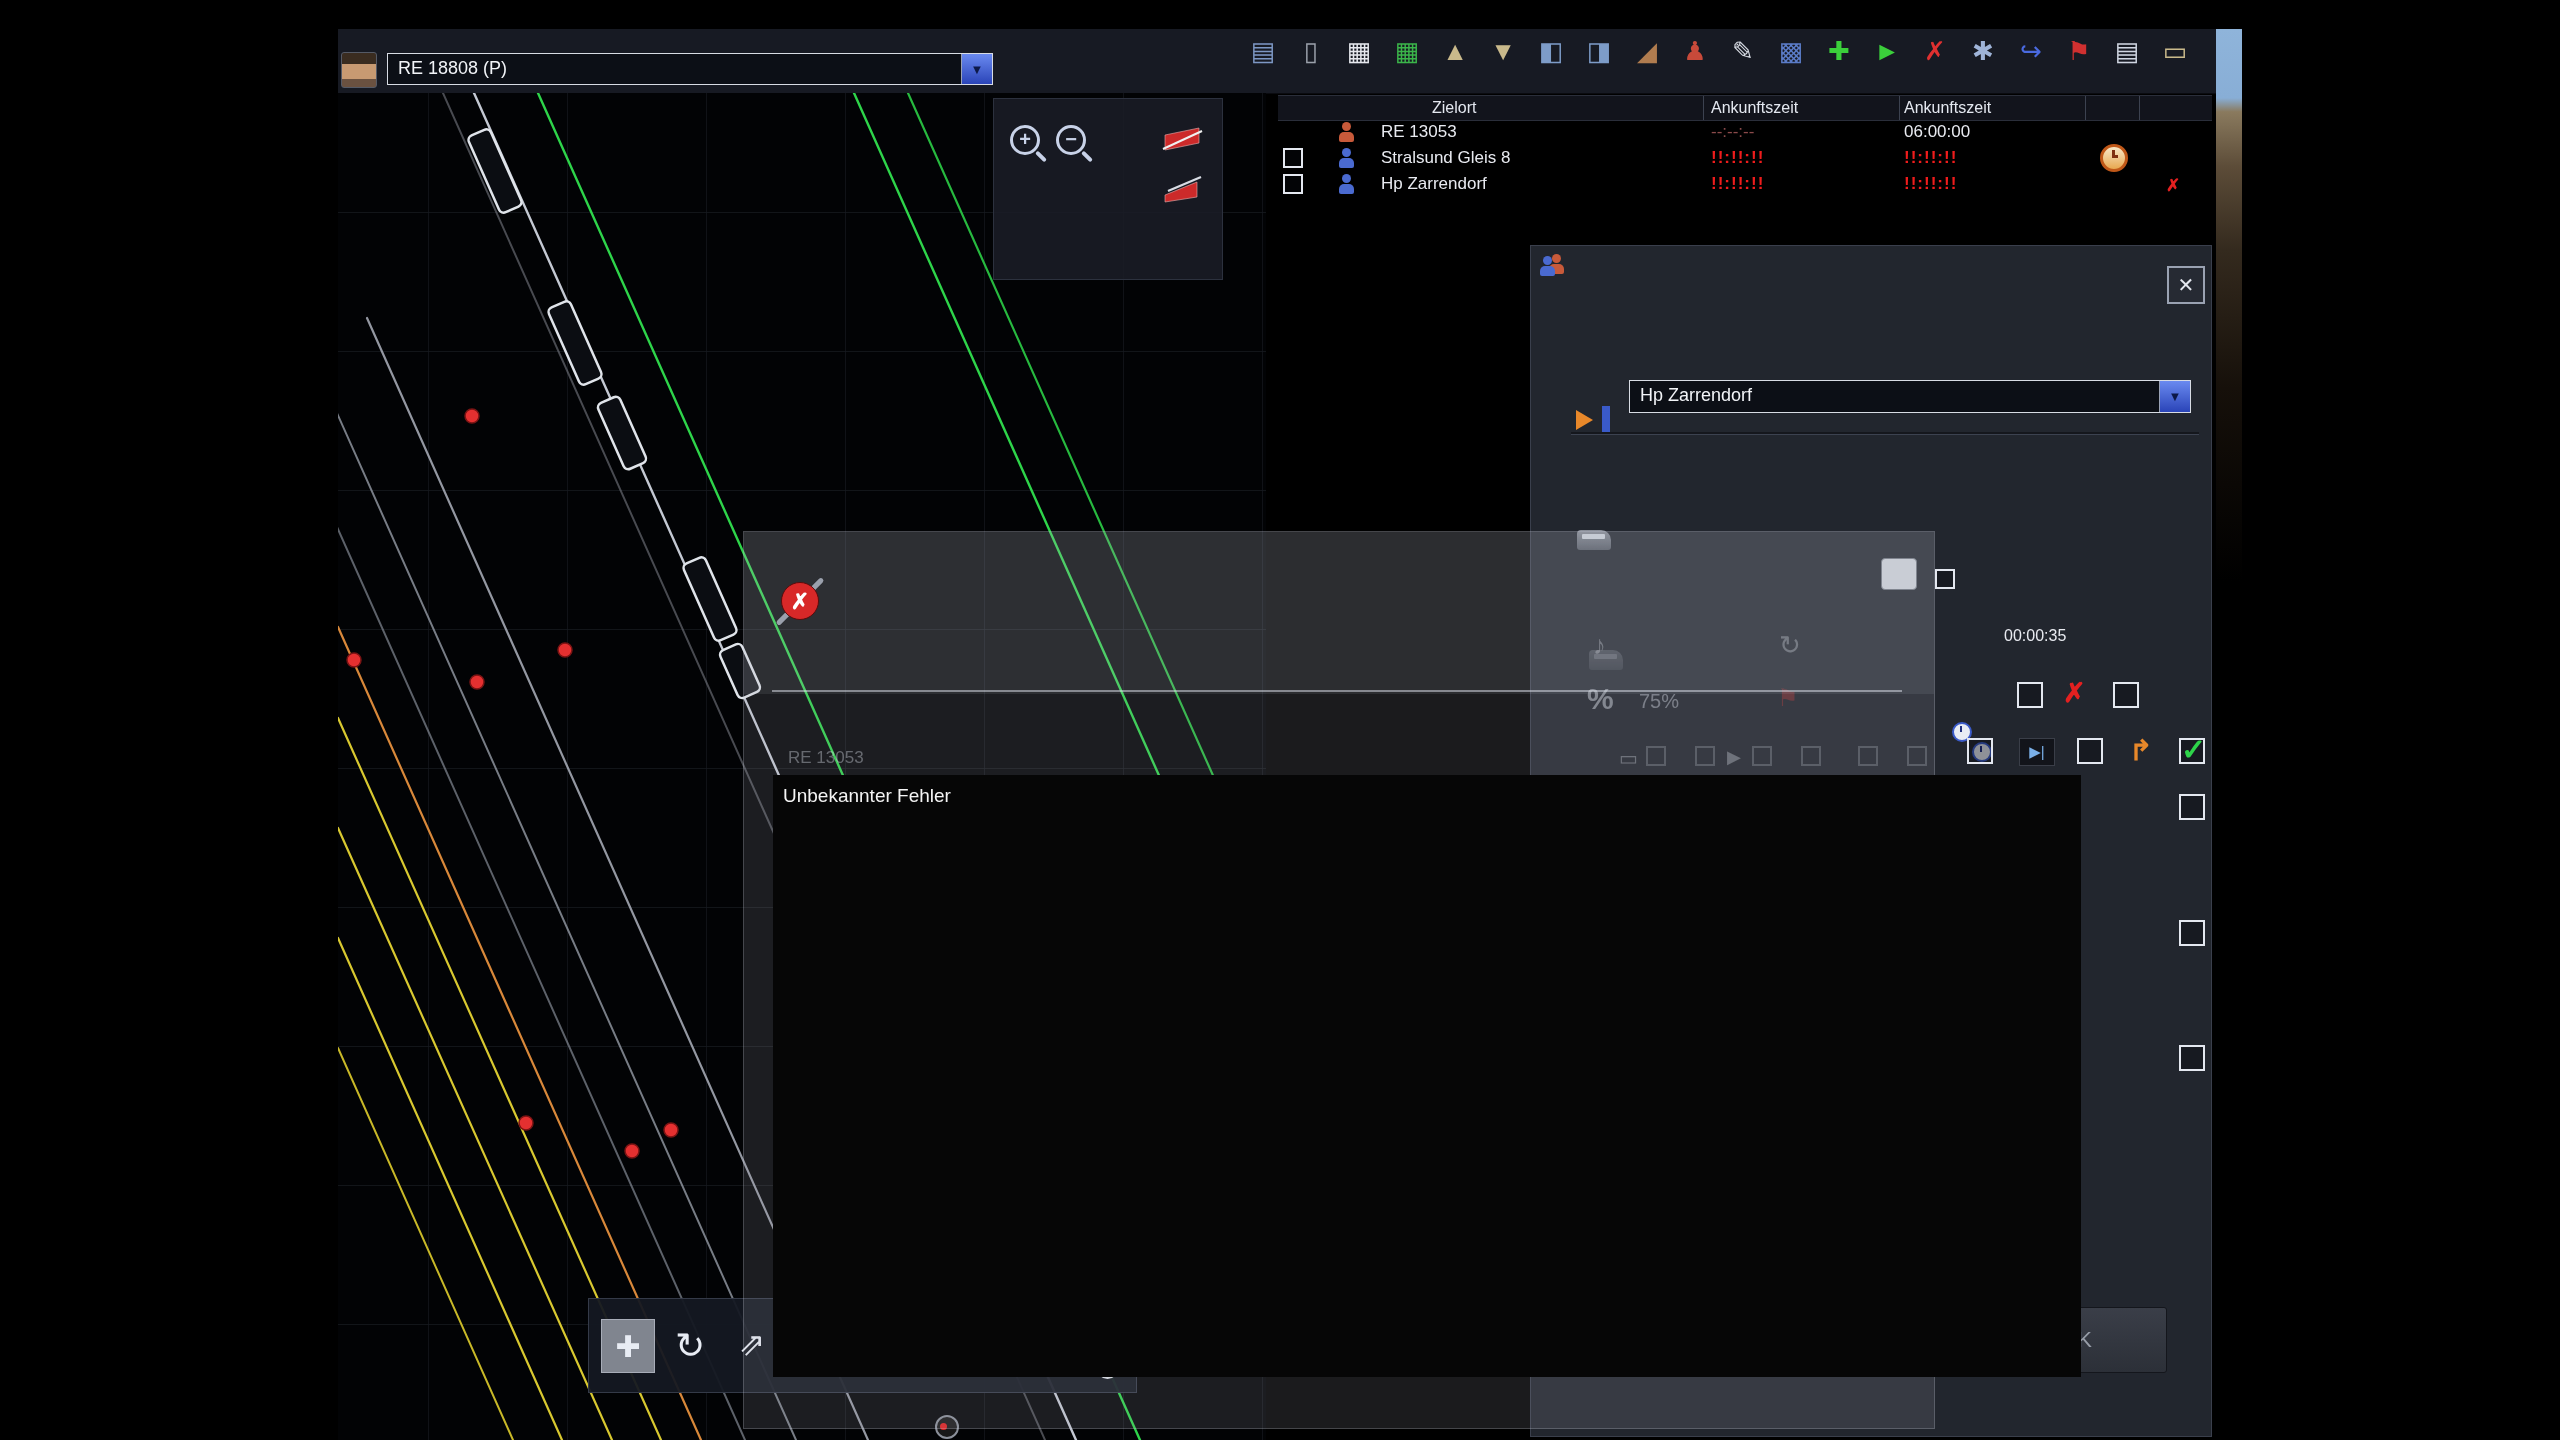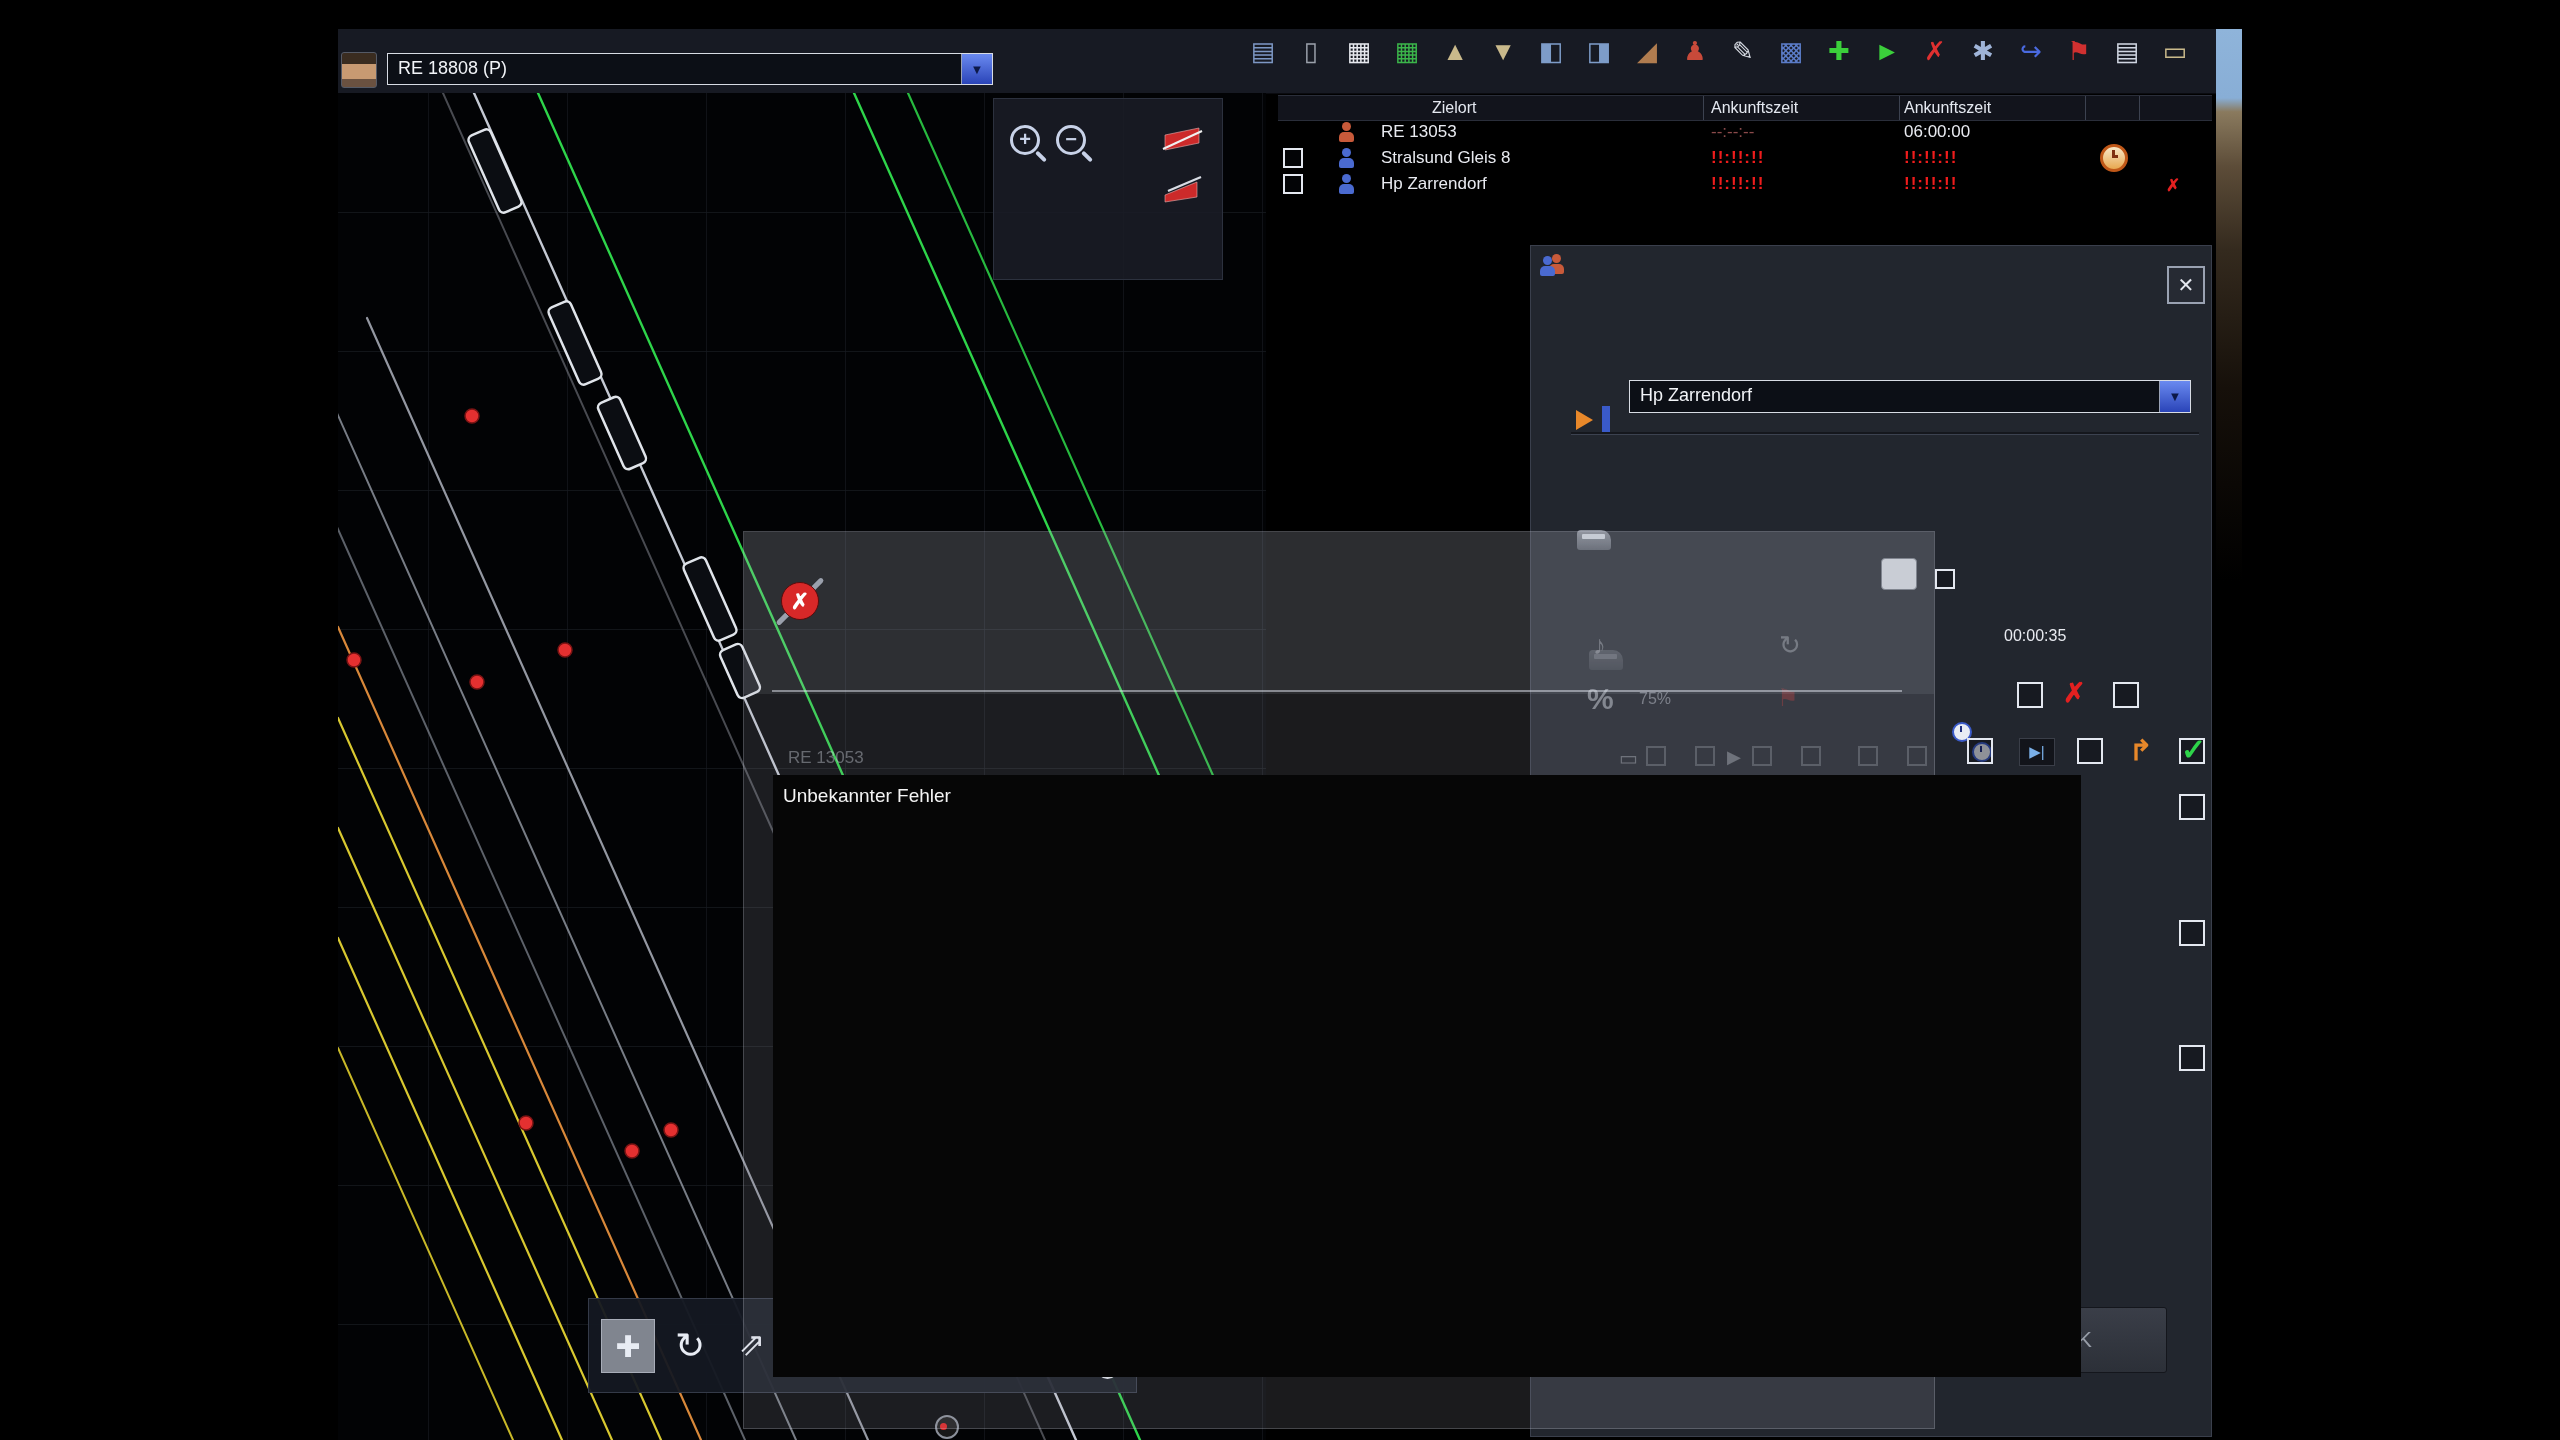--- a/index.html
+++ b/index.html
@@ -244,21 +244,21 @@
       <div class="val" style="line-height:29px;">Hp Zarrendorf</div>
       <div class="btn">▼</div>
     </div>
     <div class="abs groove" style="left:40px;top:186px;width:628px;"></div>
     <div class="abs train" style="left:46px;top:228px;"></div>
 
     <div class="abs train faint" style="left:58px;top:328px;"></div>
     <div class="abs faint" style="left:62px;top:384px;font-size:26px;color:#dfe3ea;">♪</div>
     <div class="abs faint" style="left:248px;top:384px;font-size:26px;color:#dfe3ea;">↻</div>
     <div class="abs" style="left:56px;top:436px;font-size:30px;font-weight:bold;color:rgba(215,220,230,.5);">%</div>
-    <div class="abs" style="left:108px;top:444px;font-size:16px;color:rgba(215,220,230,.45);">75%</div>
+    <div class="abs" style="left:108px;top:444px;font-size:20px;color:rgba(215,220,230,.45);">75%</div>
     <div class="abs faint" style="left:246px;top:438px;font-size:24px;color:#d03030;">⚑</div>
     <div class="abs faint" style="left:88px;top:500px;font-size:20px;color:#dfe3ea;">▭</div>
     <div class="abs faint" style="left:196px;top:500px;font-size:18px;color:#dfe3ea;">▶</div>
     <div class="abs fsq faint" style="left:115px;top:500px;"></div>
     <div class="abs fsq faint" style="left:164px;top:500px;"></div>
     <div class="abs fsq faint" style="left:221px;top:500px;"></div>
     <div class="abs fsq faint" style="left:270px;top:500px;"></div>
     <div class="abs fsq faint" style="left:327px;top:500px;"></div>
     <div class="abs fsq faint" style="left:376px;top:500px;"></div>
 

